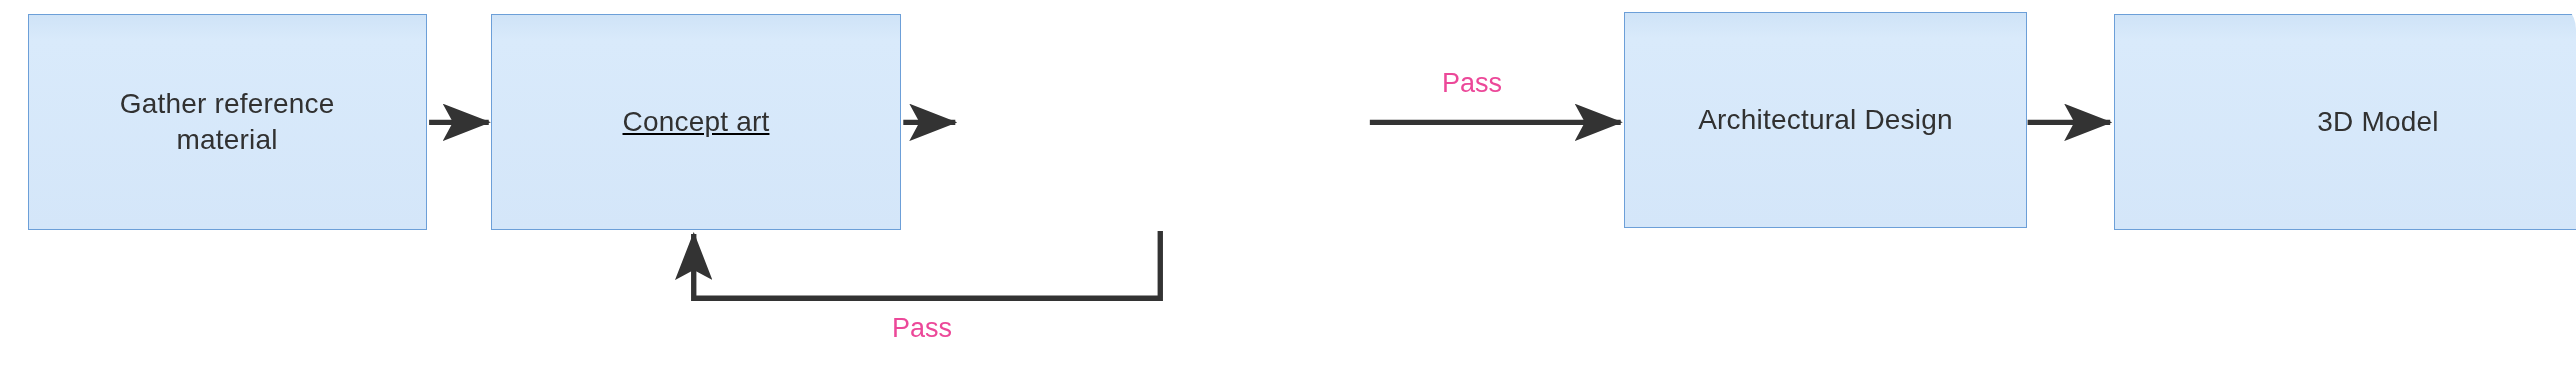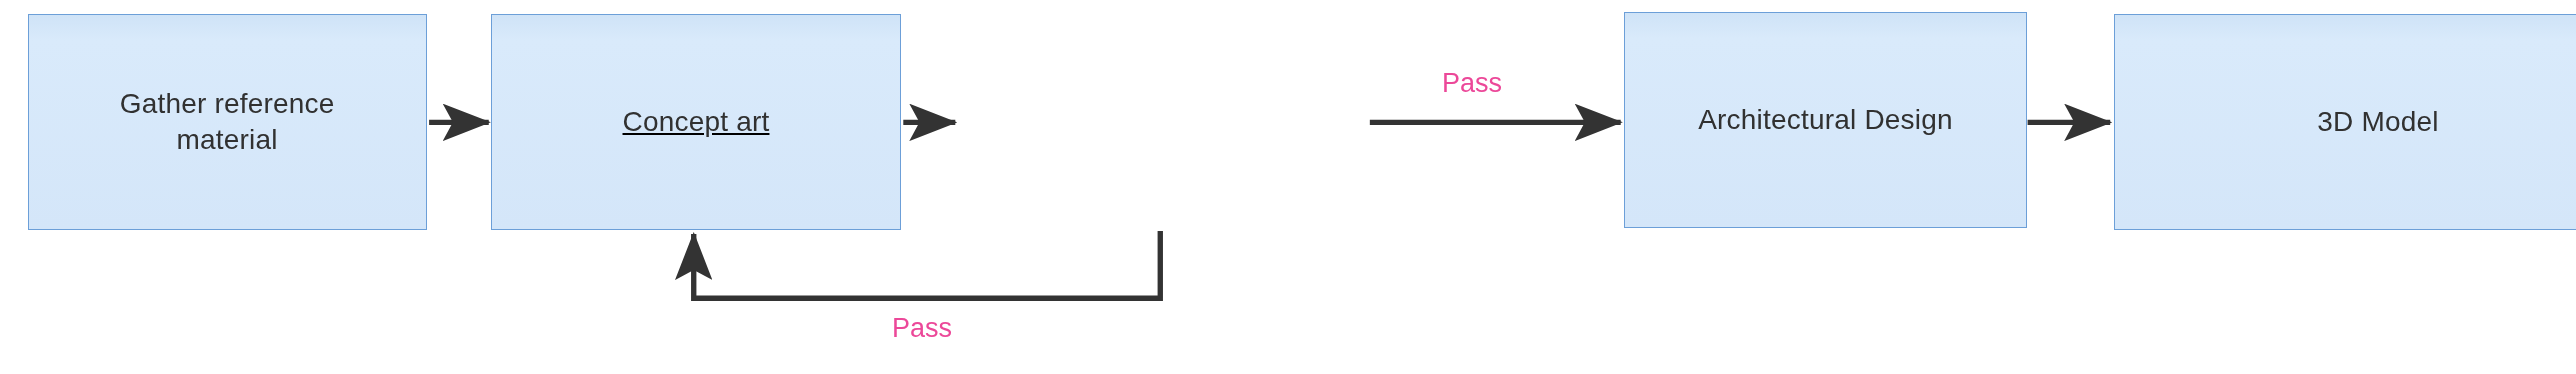--- a/index.html
+++ b/index.html
@@ -7,20 +7,21 @@
     padding: 0;
     background: #ffffff;
   }
   #canvas {
     position: relative;
     width: 2576px;
     height: 374px;
     background: #ffffff;
     font-family: "Liberation Sans", sans-serif;
     overflow: hidden;
+    border-radius: 29px;
   }
   .node {
     position: absolute;
     box-sizing: border-box;
     border: 1.5px solid #6c9fd8;
     background: linear-gradient(180deg, #cfe3f7 0%, #d9eafb 12%, #d4e6f9 100%);
     display: flex;
     align-items: center;
     justify-content: center;
     text-align: center;

